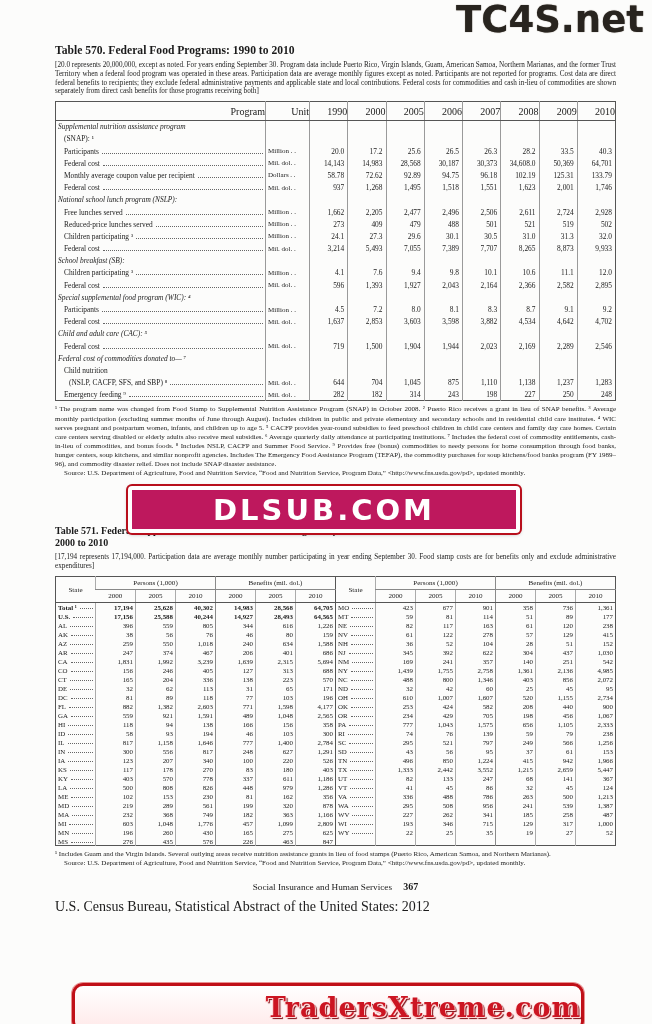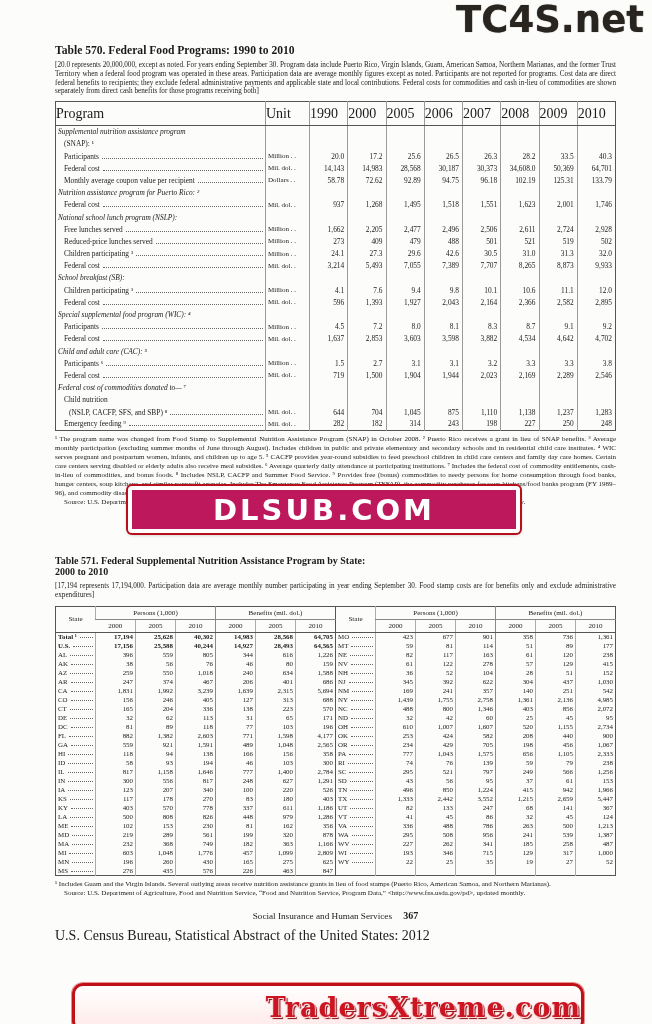--- a/index.html
+++ b/index.html
@@ -17,21 +17,21 @@
   .note  { margin-top:4px; font-size:7.2px; line-height:1.22; text-align:justify; }
   .fnote { margin-top:4px; font-size:7px;  line-height:1.3; text-align:justify; }
   .src   { font-size:7px; line-height:1.3; text-indent:9px; }
 
   
   .t570 { border-collapse:collapse; width:100%; table-layout:fixed;
           font-size:7.4px; margin-top:5px; border:1px solid #555; }
   .t570 th,.t570 td { border-left:1px solid #9a9a9a; white-space:nowrap; overflow:hidden;
           font-weight:normal; vertical-align:middle; }
   .t570 th:first-child,.t570 td:first-child { border-left:none; }
-  .t570 thead th { border-bottom:1px solid #555; text-align:left; font-size:14px; padding:3.5px 0; }
+  .t570 thead th { border-bottom:1px solid #555; text-align:right; font-size:10px; padding:3.5px 0; }
   .t570 tbody tr { height:12.2px; }
   .t570 td.num { text-align:right; padding-right:3px; }
   .t570 td.unitcell { padding-left:2px; font-size:7px; }
   .t570 .c-prog { width:210px; } .t570 .c-unit { width:44px; }
   .t570 .lbl { display:flex; align-items:baseline; }
   .t570 .ind0 { padding-left:2px;font-style:italic; } .t570 .ind1 { padding-left:8px; } .t570 .ind2 { padding-left:13px; }
   .leader { flex:1 1 auto; min-width:4px; border-bottom:1px dotted #666;
             margin:0 2px 2px 3px; height:1px; align-self:flex-end; }
 
   
@@ -183,36 +183,20 @@
           <td class="num">72.62</td>
           <td class="num">92.89</td>
           <td class="num">94.75</td>
           <td class="num">96.18</td>
           <td class="num">102.19</td>
           <td class="num">125.31</td>
           <td class="num">133.79</td>
         </tr>
         <tr>
           <td class="lblcell">
-            <div class="lbl ind0">
-              <span class="lt">Nutrition assistance program for Puerto Rico: ²</span>
-            </div>
-          </td>
-          <td class="unitcell"></td>
-          <td class="num"></td>
-          <td class="num"></td>
-          <td class="num"></td>
-          <td class="num"></td>
-          <td class="num"></td>
-          <td class="num"></td>
-          <td class="num"></td>
-          <td class="num"></td>
-        </tr>
-        <tr>
-          <td class="lblcell">
             <div class="lbl ind1">
               <span class="lt">Federal cost</span>
               <span class="leader"></span>
             </div>
           </td>
           <td class="unitcell">Mil. dol. .</td>
           <td class="num">937</td>
           <td class="num">1,268</td>
           <td class="num">1,495</td>
           <td class="num">1,518</td>
@@ -275,21 +259,21 @@
           <td class="lblcell">
             <div class="lbl ind1">
               <span class="lt">Children participating ³</span>
               <span class="leader"></span>
             </div>
           </td>
           <td class="unitcell">Million . .</td>
           <td class="num">24.1</td>
           <td class="num">27.3</td>
           <td class="num">29.6</td>
-          <td class="num">42.6</td>
+          <td class="num">30.1</td>
           <td class="num">30.5</td>
           <td class="num">31.0</td>
           <td class="num">31.3</td>
           <td class="num">32.0</td>
         </tr>
         <tr>
           <td class="lblcell">
             <div class="lbl ind1">
               <span class="lt">Federal cost</span>
               <span class="leader"></span>
@@ -413,37 +397,20 @@
           </td>
           <td class="unitcell"></td>
           <td class="num"></td>
           <td class="num"></td>
           <td class="num"></td>
           <td class="num"></td>
           <td class="num"></td>
           <td class="num"></td>
           <td class="num"></td>
           <td class="num"></td>
-        </tr>
-        <tr>
-          <td class="lblcell">
-            <div class="lbl ind1">
-              <span class="lt">Participants ⁶</span>
-              <span class="leader"></span>
-            </div>
-          </td>
-          <td class="unitcell">Million . .</td>
-          <td class="num">1.5</td>
-          <td class="num">2.7</td>
-          <td class="num">3.1</td>
-          <td class="num">3.1</td>
-          <td class="num">3.2</td>
-          <td class="num">3.3</td>
-          <td class="num">3.3</td>
-          <td class="num">3.8</td>
         </tr>
         <tr>
           <td class="lblcell">
             <div class="lbl ind1">
               <span class="lt">Federal cost</span>
               <span class="leader"></span>
             </div>
           </td>
           <td class="unitcell">Mil. dol. .</td>
           <td class="num">719</td>

